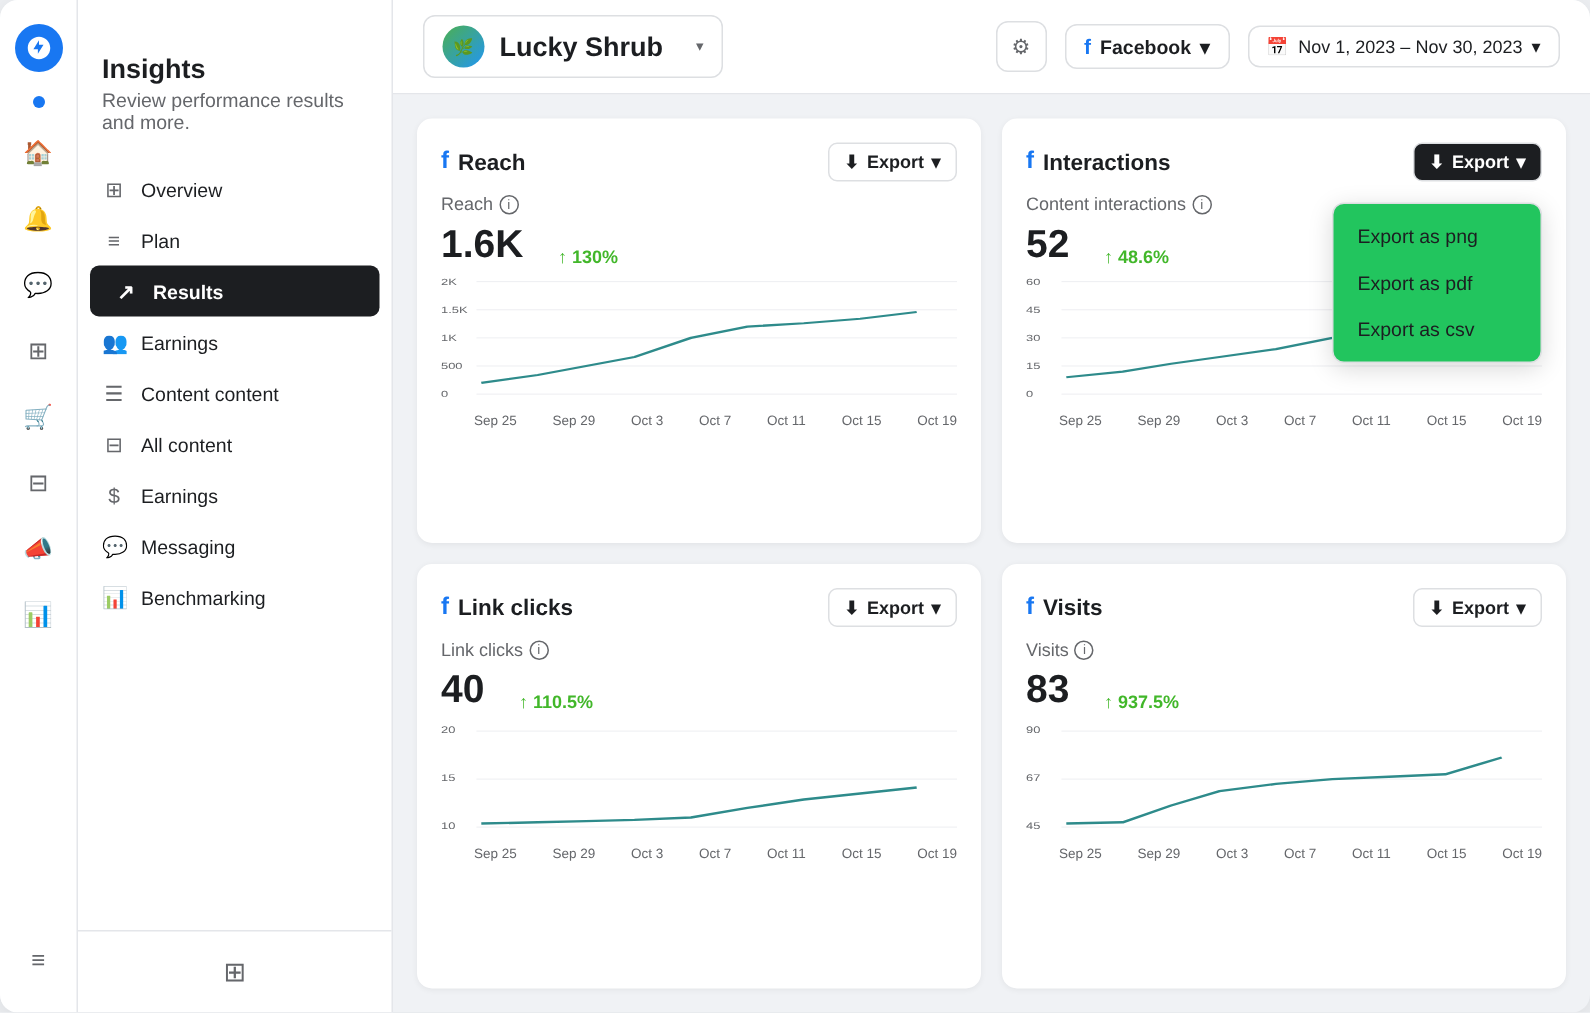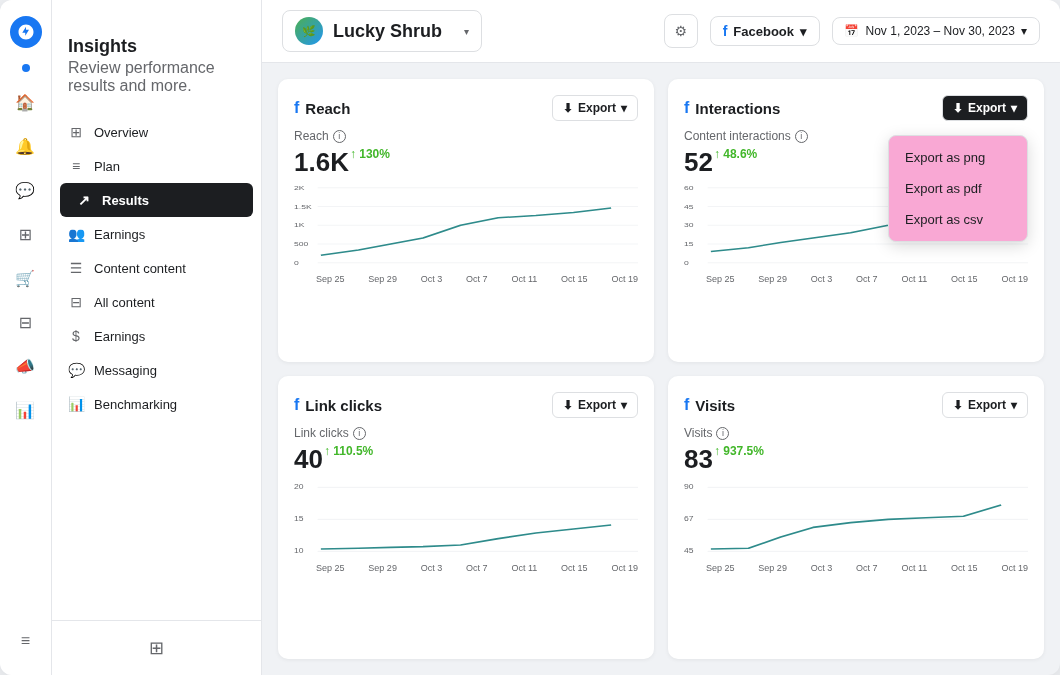--- a/index.html
+++ b/index.html
@@ -11,21 +11,21 @@
     .icon-bar-logo { width: 32px; height: 32px; background: #1877f2; border-radius: 50%; display: flex; align-items: center; justify-content: center; color: white; font-weight: bold; font-size: 18px; margin-bottom: 8px; }
     .icon-bar-dot { width: 8px; height: 8px; background: #1877f2; border-radius: 50%; margin-bottom: 4px; }
     .icon-bar-item { width: 36px; height: 36px; border-radius: 8px; display: flex; align-items: center; justify-content: center; cursor: pointer; color: #65676b; font-size: 16px; }
     .icon-bar-item.active { color: #1877f2; }
     .icon-bar-spacer { flex: 1; }
     
     
     .sidebar { width: 210px; background: #fff; border-right: 1px solid #e4e6ea; display: flex; flex-direction: column; }
     .sidebar-header { padding: 36px 16px 12px; }
     .sidebar-title { font-size: 18px; font-weight: 700; color: #1c1e21; }
-    .sidebar-subtitle { font-size: 16px; color: #65676b; margin-top: 2px; }
+    .sidebar-subtitle { font-size: 13px; color: #65676b; margin-top: 2px; }
     .sidebar-nav { padding: 8px 0; flex: 1; }
     .sidebar-item { display: flex; align-items: center; gap: 10px; padding: 9px 16px; cursor: pointer; color: #1c1e21; font-size: 13px; border-radius: 0; }
     .sidebar-item.active { background: #1c1e21; color: #fff; font-weight: 600; border-radius: 6px; margin: 0 8px; }
     .sidebar-item.active .nav-icon { color: #fff; }
     .nav-icon { font-size: 14px; width: 16px; text-align: center; color: #65676b; }
     .sidebar-footer { padding: 16px; border-top: 1px solid #e4e6ea; display: flex; justify-content: center; }
     
     
     .main { flex: 1; display: flex; flex-direction: column; overflow: hidden; }
     .top-bar { background: #fff; border-bottom: 1px solid #e4e6ea; padding: 10px 20px; display: flex; align-items: center; gap: 12px; }
@@ -40,26 +40,26 @@
     .date-btn { display: flex; align-items: center; gap: 6px; border: 1px solid #dddfe2; border-radius: 8px; padding: 6px 12px; cursor: pointer; font-size: 12px; color: #1c1e21; background: #fff; }
     
     
     .dashboard { flex: 1; padding: 16px; display: grid; grid-template-columns: 1fr 1fr; grid-template-rows: 1fr 1fr; gap: 14px; overflow: hidden; }
     .card { background: #fff; border-radius: 10px; padding: 16px; display: flex; flex-direction: column; position: relative; box-shadow: 0 1px 4px rgba(0,0,0,0.06); }
     .card-header { display: flex; align-items: center; justify-content: space-between; margin-bottom: 8px; }
     .card-title { display: flex; align-items: center; gap: 6px; font-size: 15px; font-weight: 700; color: #1c1e21; }
     .export-btn { display: flex; align-items: center; gap: 5px; border: 1px solid #dddfe2; border-radius: 6px; padding: 5px 10px; cursor: pointer; font-size: 12px; font-weight: 600; color: #1c1e21; background: #fff; }
     .export-btn.active { background: #1c1e21; color: #fff; }
     .metric-label { font-size: 12px; color: #65676b; display: flex; align-items: center; gap: 4px; margin-bottom: 4px; }
-    .metric-value { font-size: 26px; font-weight: 700; color: #1c1e21; display: flex; align-items: flex-start; gap: 1px; }
+    .metric-value { font-size: 26px; font-weight: 700; color: #1c1e21; display: flex; align-items: flex-end; gap: 23px; }
     .metric-change { font-size: 12px; color: #42b72a; font-weight: 600; display: flex; align-items: center; gap: 2px; }
     .chart-area { flex: 1; position: relative; margin-top: 6px; min-height: 0; }
     
     
-    .dropdown-menu { position: absolute; top: 40px; right: 0; background: #f9a8d4; border: 1px solid #dddfe2; border-radius: 8px; box-shadow: 0 4px 16px rgba(0,0,0,0.15); z-index: 100; min-width: 140px; padding: 6px 0; }
+    .dropdown-menu { position: absolute; top: 40px; right: 0; background: #22c55e; border: 1px solid #dddfe2; border-radius: 8px; box-shadow: 0 4px 16px rgba(0,0,0,0.15); z-index: 100; min-width: 140px; padding: 6px 0; }
     .dropdown-menu-item { padding: 8px 16px; font-size: 13px; color: #1c1e21; cursor: pointer; }
     
     .info-icon { display: inline-block; width: 13px; height: 13px; border-radius: 50%; border: 1.5px solid #65676b; font-size: 9px; text-align: center; line-height: 11px; color: #65676b; cursor: pointer; }
   </style>
 </head>
 <body>
 
 <div class="app-frame">
 
   <div class="icon-bar">

